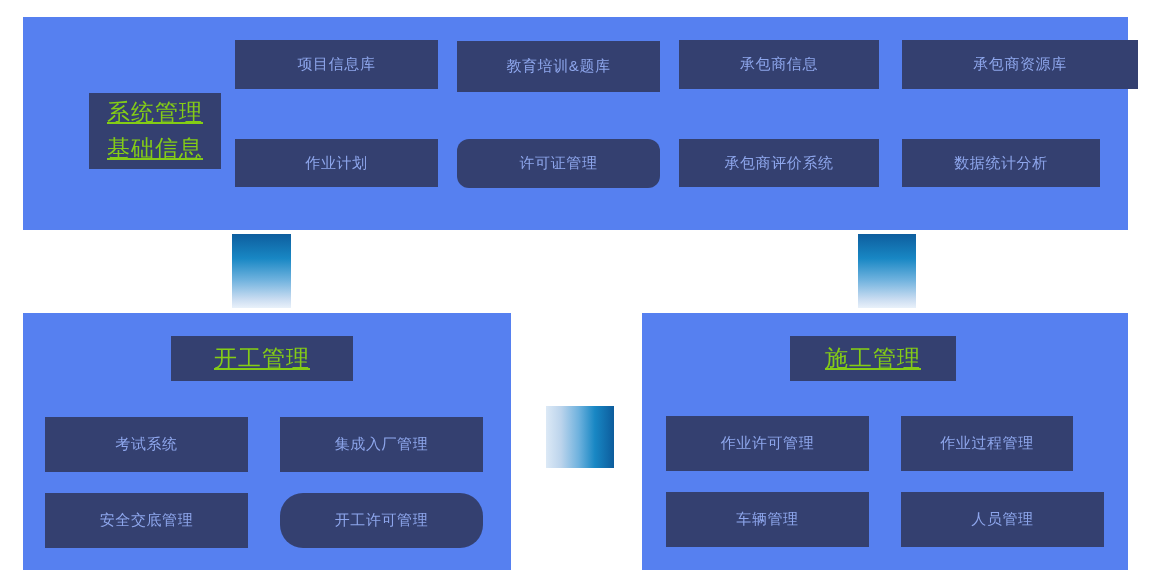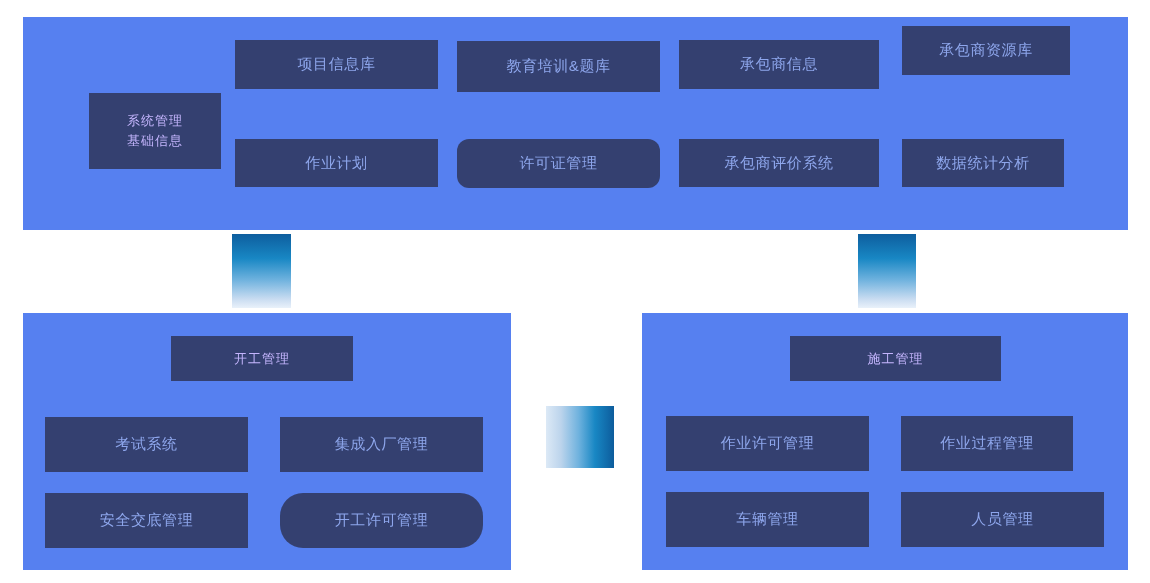--- a/index.html
+++ b/index.html
@@ -32,23 +32,24 @@
 
   .box-label {
     color: #8EA6EC;
     font-size: 15px;
     letter-spacing: 0.6px;
     line-height: 1.35;
     white-space: nowrap;
   }
 
   .title-box .box-label {
-    color: #c4b5fd;
-    font-size: 13px;
+    color: #84cc16;
+    font-size: 23px;
     letter-spacing: 1px;
+    text-decoration: underline;
   }
 
   .title-box.multiline .box-label {
     white-space: normal;
     line-height: 1.55;
   }
 
   
   #top-panel {
     left: 23px;
@@ -118,34 +119,34 @@
 
   <div class="box" style="left:212px; top:23px; width:203px; height:49px;">
     <span class="box-label">项目信息库</span>
   </div>
   <div class="box" style="left:434px; top:24px; width:203px; height:51px;">
     <span class="box-label">教育培训&amp;题库</span>
   </div>
   <div class="box" style="left:656px; top:23px; width:200px; height:49px;">
     <span class="box-label">承包商信息</span>
   </div>
-  <div class="box" style="left:879px; top:9px; width:168px; height:49px;">
+  <div class="box" style="left:879px; top:23px; width:236px; height:49px;">
     <span class="box-label">承包商资源库</span>
   </div>
 
   <div class="box" style="left:212px; top:122px; width:203px; height:48px;">
     <span class="box-label">作业计划</span>
   </div>
   <div class="box" style="left:434px; top:122px; width:203px; height:49px;border-radius:12px;">
     <span class="box-label">许可证管理</span>
   </div>
   <div class="box" style="left:656px; top:122px; width:200px; height:48px;">
     <span class="box-label">承包商评价系统</span>
   </div>
-  <div class="box" style="left:879px; top:122px; width:162px; height:48px;font-family:Liberation Serif, serif;">
+  <div class="box" style="left:879px; top:122px; width:198px; height:48px;font-family:Liberation Serif, serif;">
     <span class="box-label">数据统计分析</span>
   </div>
 </div>
 
 <div class="connector-v" id="connector-left"></div>
 <div class="connector-v" id="connector-right"></div>
 <div class="connector-h" id="connector-middle"></div>
 
 <div class="panel" id="bottom-left-panel">
 
@@ -163,21 +164,21 @@
   <div class="box" style="left:22px; top:180px; width:203px; height:55px;">
     <span class="box-label">安全交底管理</span>
   </div>
   <div class="box" style="left:257px; top:180px; width:203px; height:55px;border-radius:23px;">
     <span class="box-label">开工许可管理</span>
   </div>
 </div>
 
 <div class="panel" id="bottom-right-panel">
 
-  <div class="box title-box" style="left:148px; top:23px; width:211px; height:45px;">
+  <div class="box title-box" style="left:148px; top:23px; width:166px; height:45px;">
     <span class="box-label">施工管理</span>
   </div>
 
   <div class="box" style="left:24px; top:103px; width:203px; height:55px;">
     <span class="box-label">作业许可管理</span>
   </div>
   <div class="box" style="left:259px; top:103px; width:172px; height:55px;">
     <span class="box-label">作业过程管理</span>
   </div>
 

